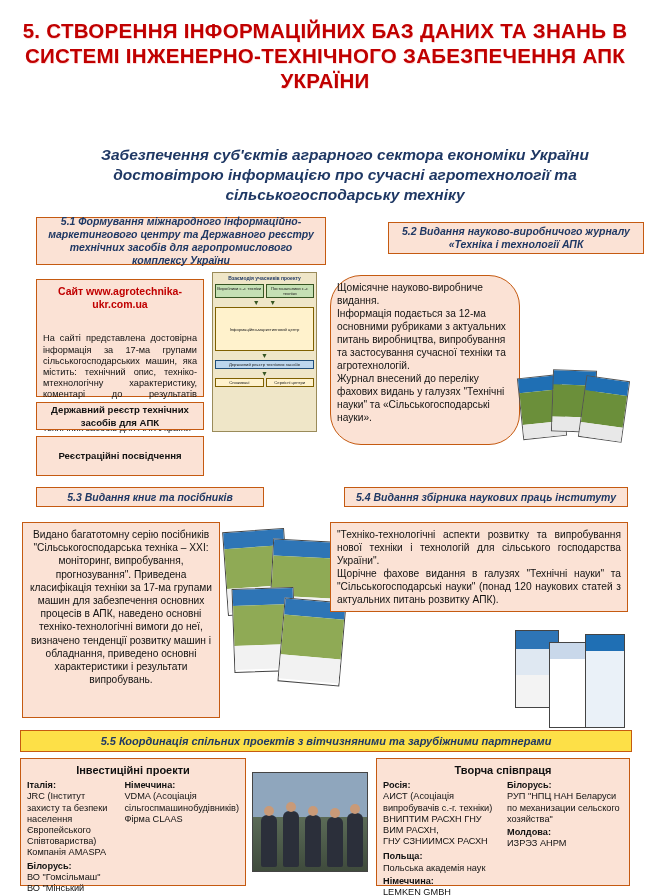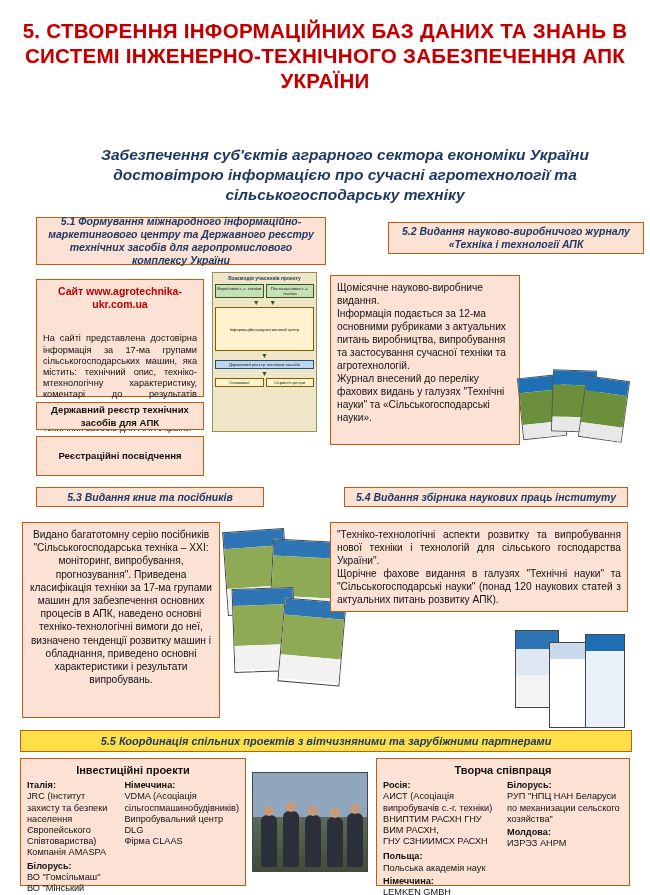--- a/index.html
+++ b/index.html
@@ -173,21 +173,21 @@
     <div class="dnode tall">Інформаційно-маркетинговий центр</div>
     <div class="arrowcol">▼</div>
     <div class="dnode blue">Державний реєстр технічних засобів</div>
     <div class="arrowcol">▼</div>
     <div class="drow">
       <div class="dnode">Споживачі</div>
       <div class="dnode">Сервісні центри</div>
     </div>
   </div>
 
-  <div class="txtbox" style="left:330px;top:275px;width:190px;height:170px;">
+  <div class="txtbox" style="left:330px;top:275px;width:190px;height:170px;border-radius:31px;">
     <div style="white-space:pre-line;font-size:10.2px;line-height:13px;">Щомісячне науково-виробниче видання.
 Інформація подається за 12-ма основними рубриками з актуальних питань виробництва, випробування та застосування сучасної техніки та агротехнологій.
 Журнал внесений до переліку фахових видань у галузях "Технічні науки" та «Сільськогосподарські науки».</div>
   </div>
 
   <div class="covers2">
     <div class="cov" style="left:0;top:14px;transform:rotate(-6deg);">
       <div class="band"></div>
         <div class="pic"></div>
         <div class="foot"></div>
@@ -264,21 +264,20 @@
         <div class="bold">Італія:</div>
         <div>JRC (Інститут захисту та безпеки населення Європейського Співтовариства)</div>
         <div>Компанія AMASPA</div>
         <div class="bold" style="margin-top:2px;">Білорусь:</div>
         <div>ВО "Гомсільмаш"</div>
         <div>ВО "Мінський тракторний завод"</div>
       </div>
       <div>
         <div class="bold">Німеччина:</div>
         <div>VDMA (Асоціація сільгоспмашинобудівників)</div>
-        <div>Випробувальний центр DLG</div>
         <div>Фірма CLAAS</div>
       </div>
     </div>
   </div>
 
   <div class="people">
     <div class="person" style="left:8px;">
         <div class="head"></div>
       </div>
     <div class="person" style="left:30px;height:56px;">

